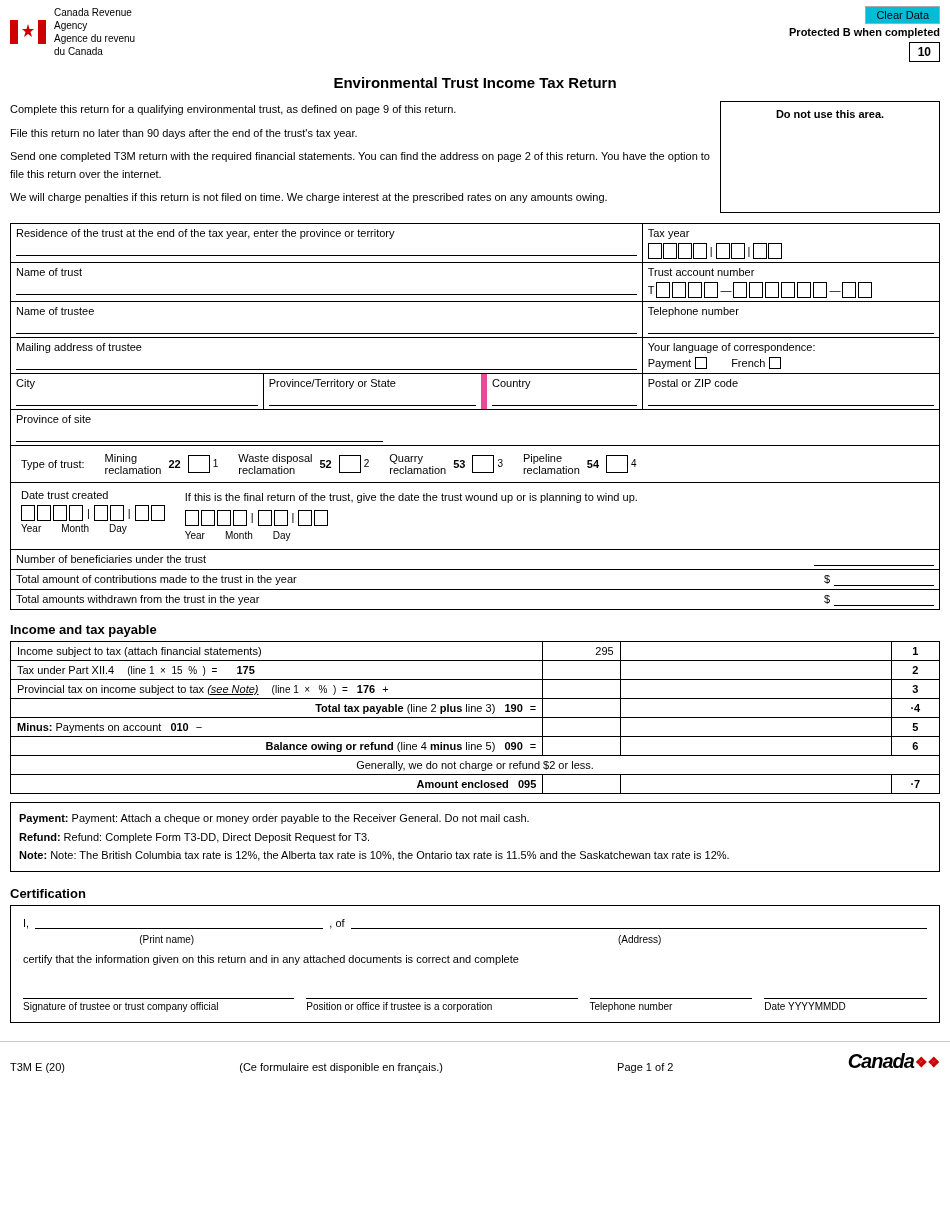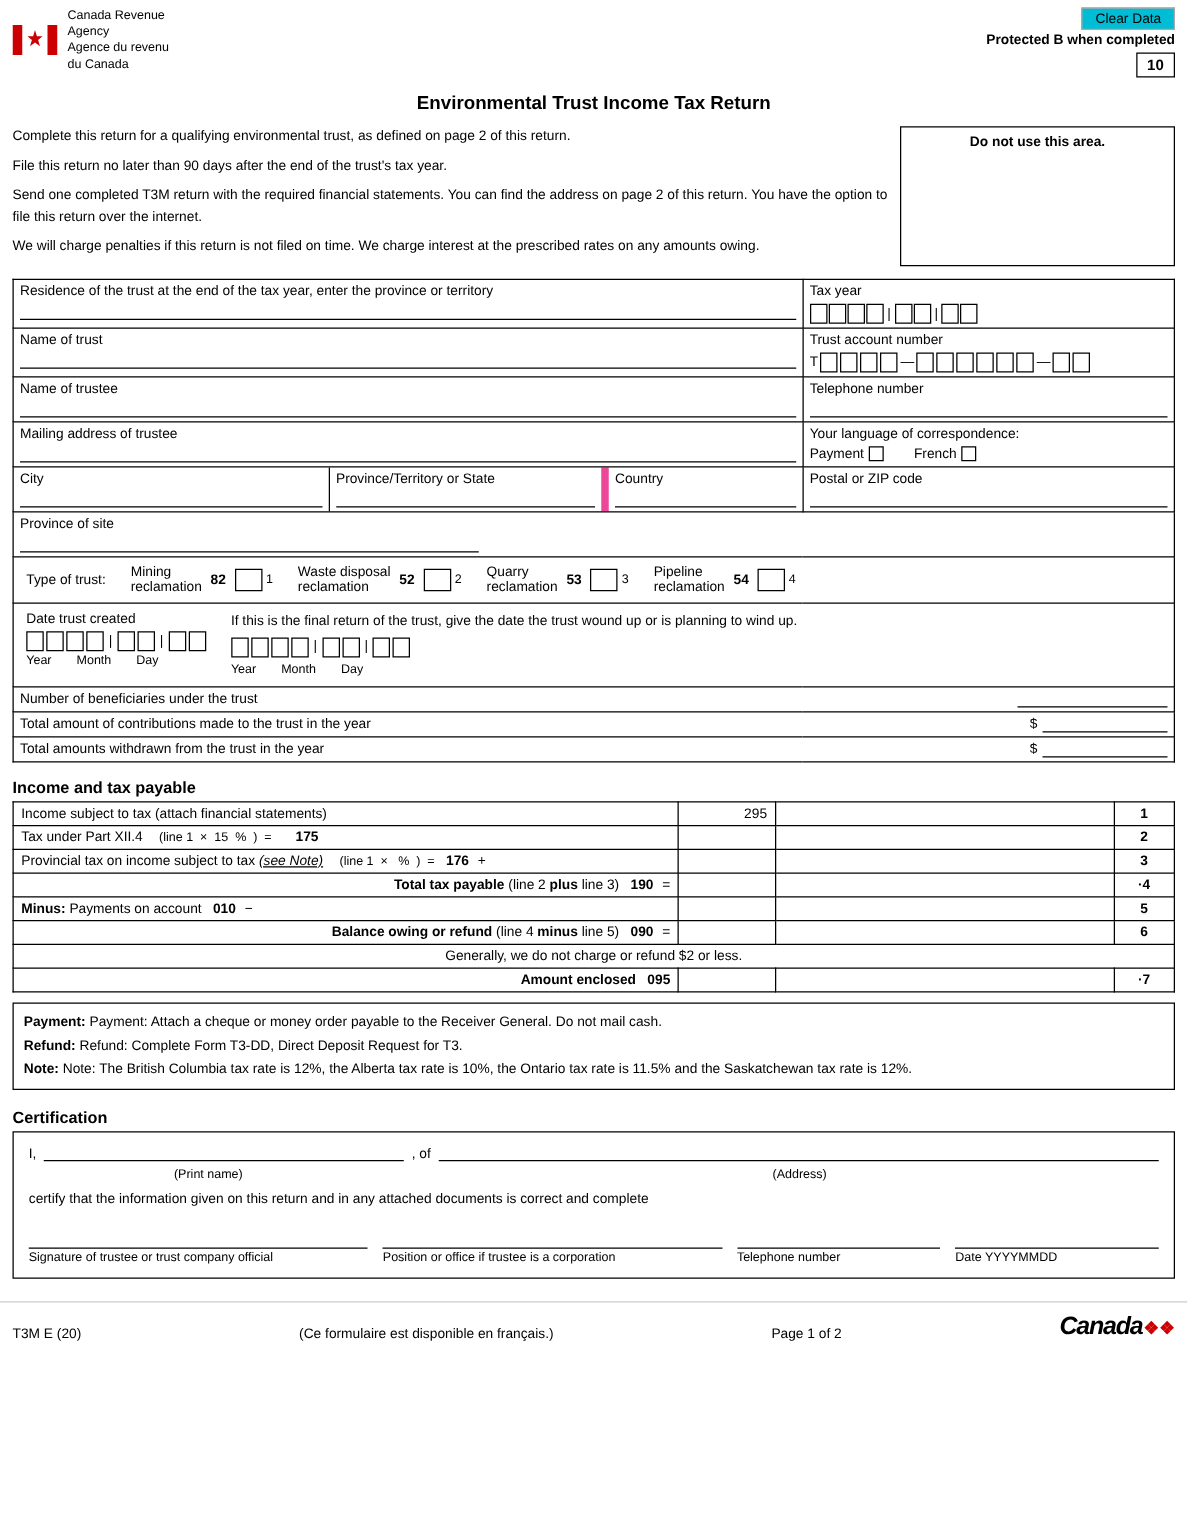--- a/index.html
+++ b/index.html
@@ -75,21 +75,21 @@
     <div class="box-10">10</div>
   </div>
 </div>
 
 <div class="page-title">Environmental Trust Income Tax Return</div>
 
 <div class="main-content">
 
   <div class="two-col-top">
     <div class="intro-col">
-      <p class="intro-text">Complete this return for a qualifying environmental trust, as defined on page 2 of this return.</p>
+      <p class="intro-text">Complete this return for a qualifying environmental trust, as defined on page 9 of this return.</p>
       <p class="intro-text">File this return no later than 90 days after the end of the trust's tax year.</p>
       <p class="intro-text">Send one completed T3M return with the required financial statements. You can find the address on page 2 of this return. You have the option to file this return over the internet.</p>
       <p class="intro-text">We will charge penalties if this return is not filed on time. We charge interest at the prescribed rates on any amounts owing.</p>
     </div>
     <div class="do-not-use-box">Do not use this area.</div>
   </div>
 
   <table class="identity-grid" style="margin-top:10px;">
     <tbody>
         <tr>
@@ -196,21 +196,21 @@
         <input type="text" style="width: 40%; border-top: none; border-right: none; border-left: none; border-image: initial; border-bottom: 1px solid rgb(0, 0, 0); outline: none; font-size: 11px; margin-top: 4px;">
       </td>
     </tr>
 
     <tr>
       <td colspan="2" style="padding: 6px 10px;">
         <div style="display:flex; align-items:center; gap:20px; flex-wrap:wrap;">
           <span style="font-size:11px;">Type of trust:</span>
           <div class="trust-type-item">
             <span style="font-size:11px;">Mining<br>reclamation</span>
-            <span style="font-weight:bold; margin:0 4px; font-size:11px;">82</span>
+            <span style="font-weight:bold; margin:0 4px; font-size:11px;">22</span>
             <div class="trust-box"></div>
             <span style="font-size:10px;">1</span>
           </div>
           <div class="trust-type-item">
             <span style="font-size:11px;">Waste disposal<br>reclamation</span>
             <span style="font-weight:bold; margin:0 4px; font-size:11px;">52</span>
             <div class="trust-box"></div>
             <span style="font-size:10px;">2</span>
           </div>
           <div class="trust-type-item">

